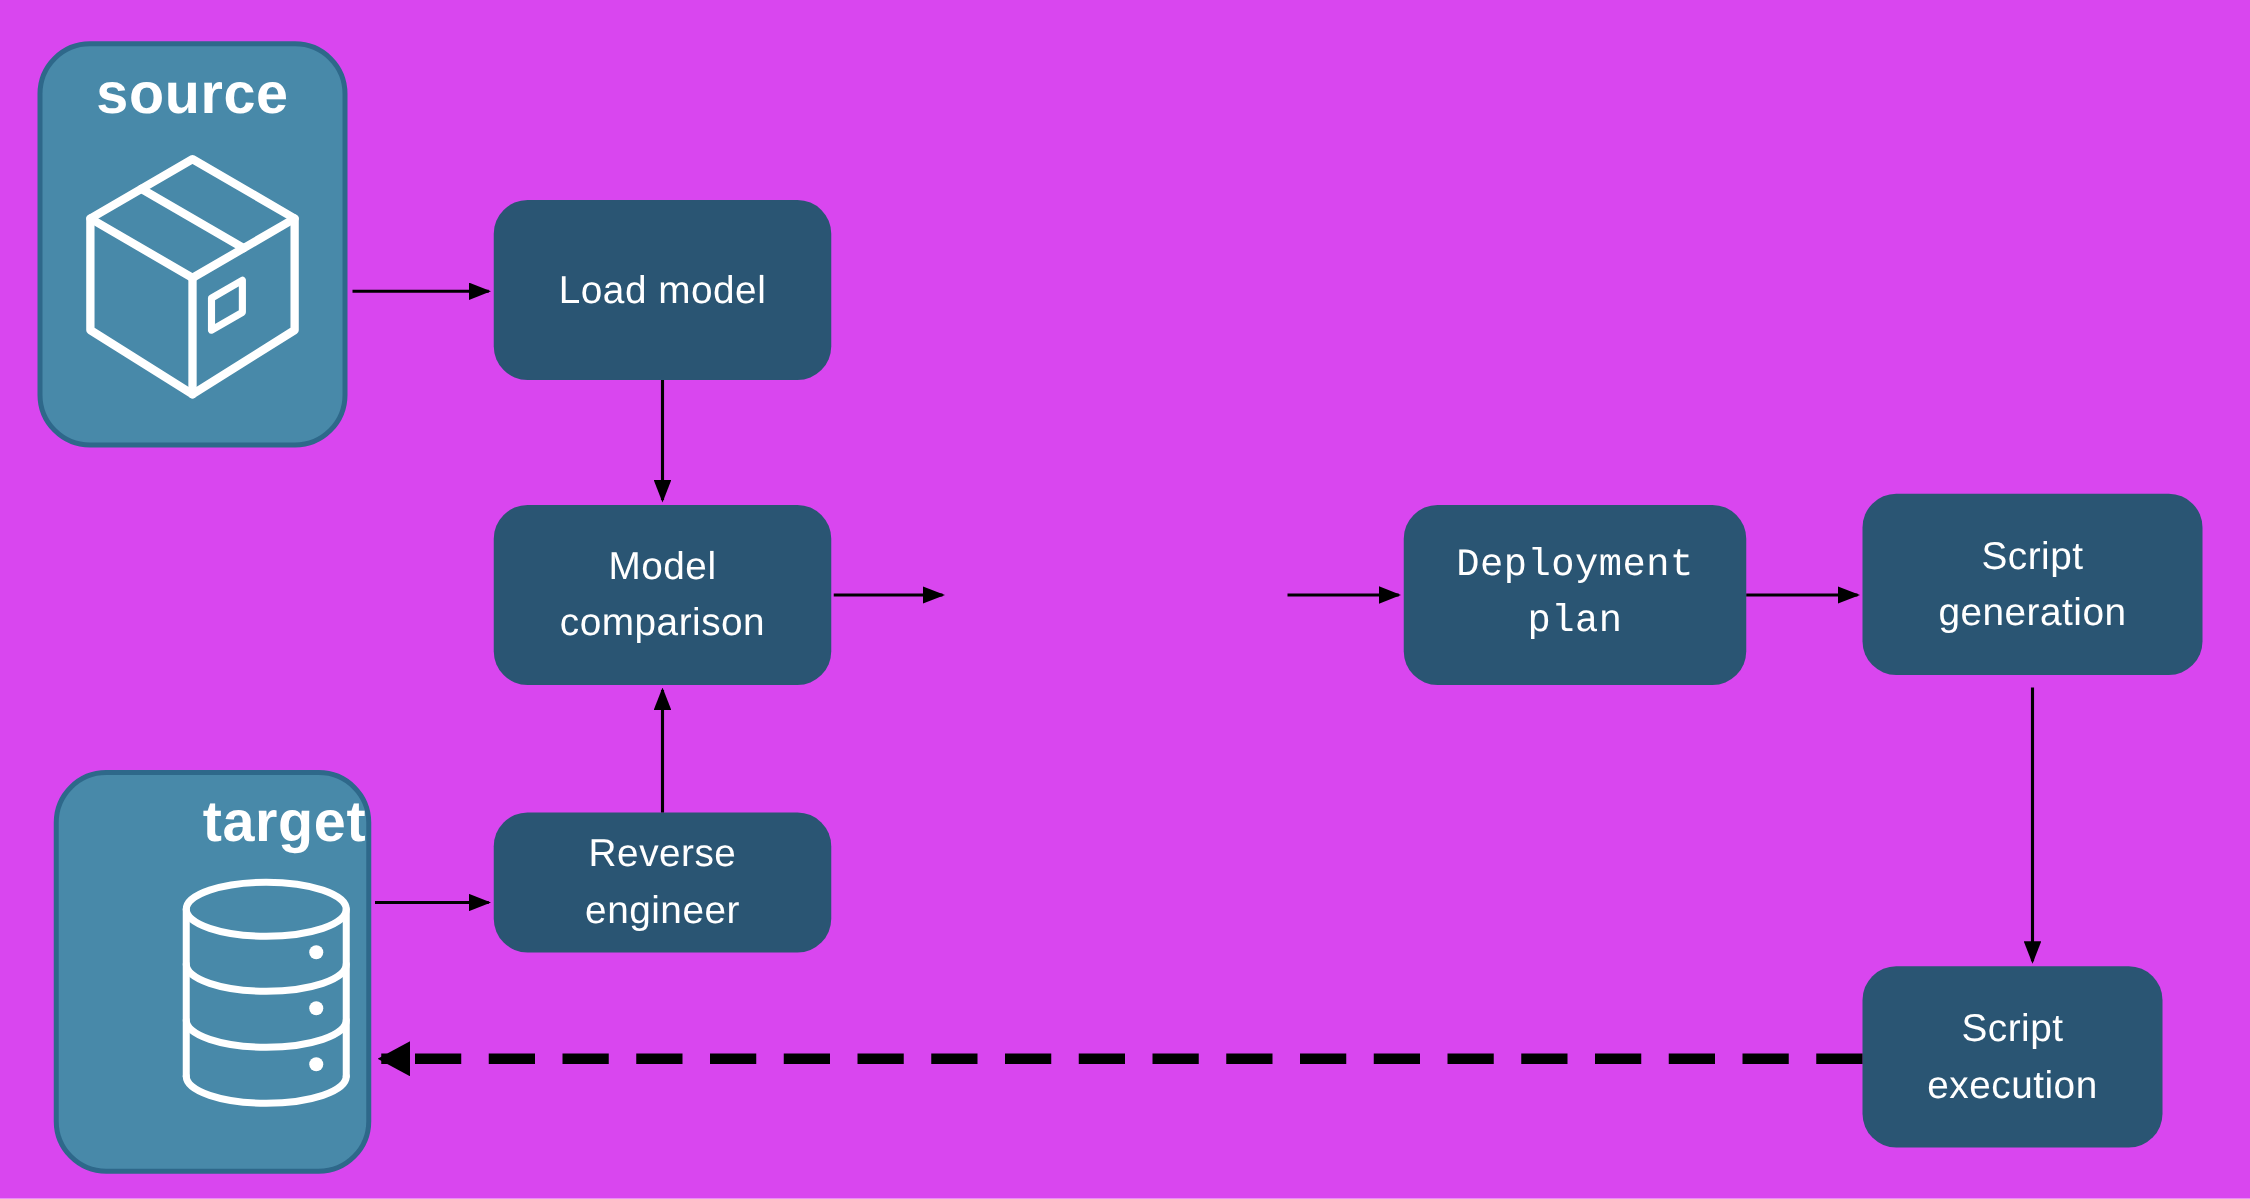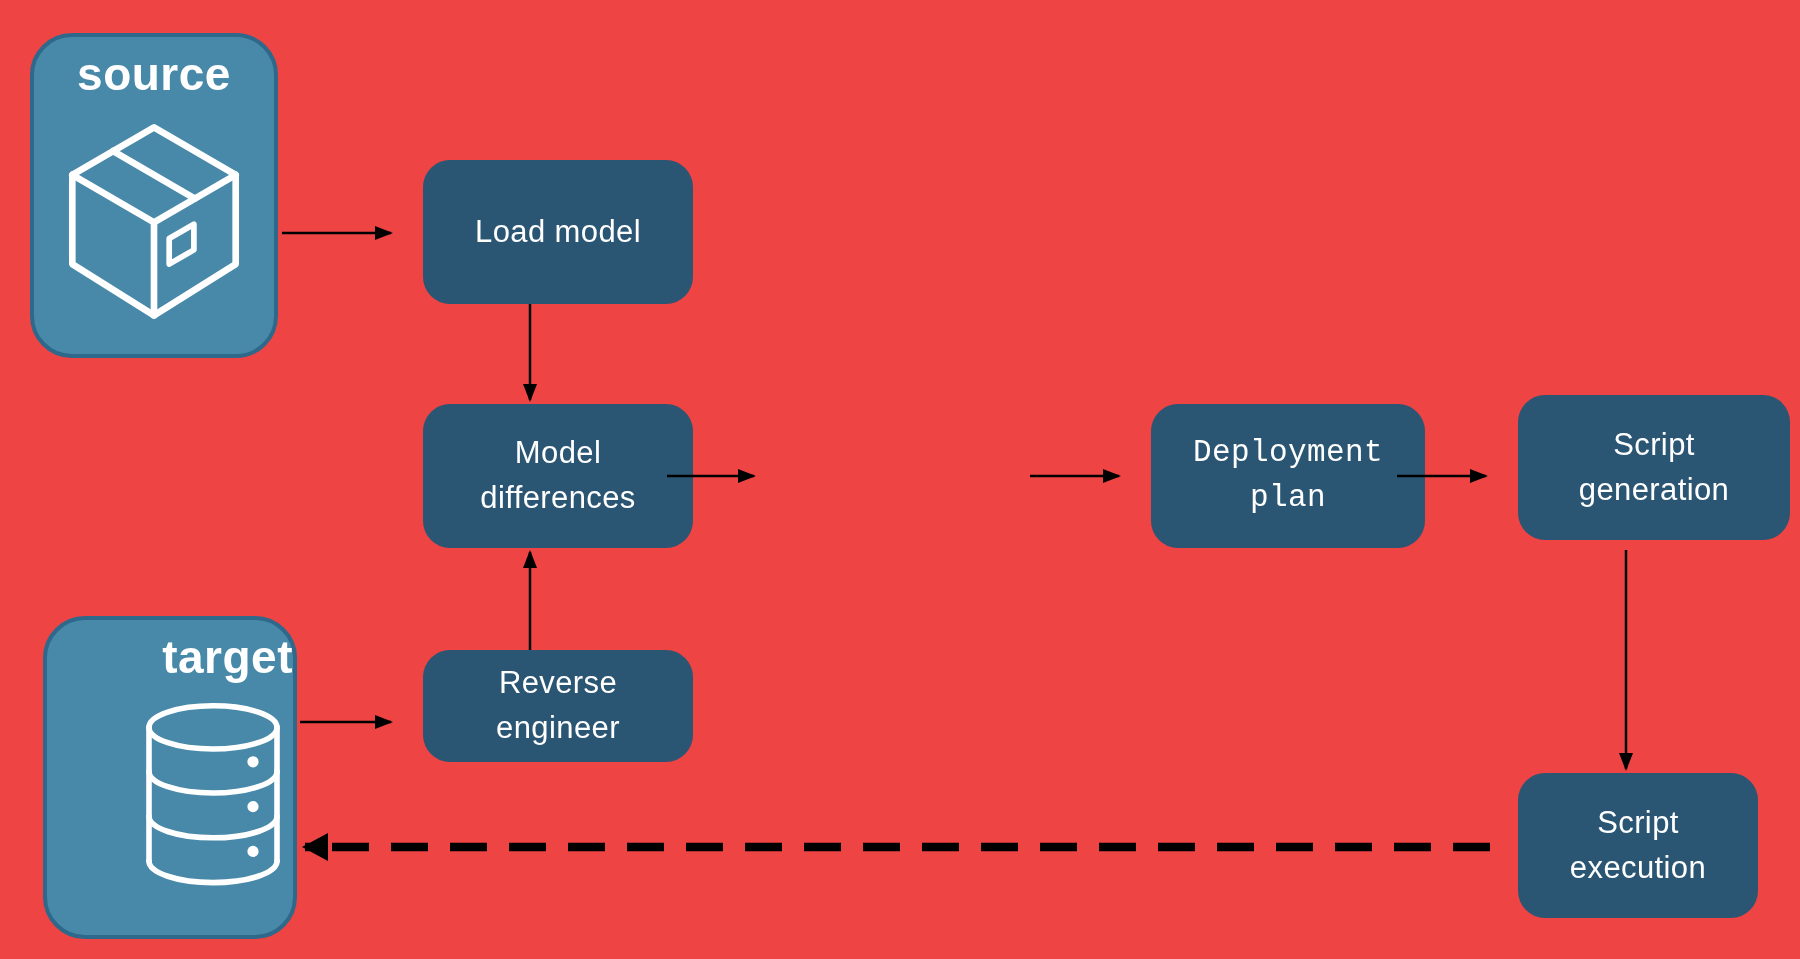--- a/index.html
+++ b/index.html
@@ -1,19 +1,19 @@
 <!DOCTYPE html>
 <html><head>
 <meta charset="utf-8">
 <style>
   html,body{margin:0;padding:0;background:#ffffff;}
   #canvas{
     position:relative;
     width:1800px;height:959px;
-    background:#ef4444;
+    background:#d946ef;
     font-family:"Liberation Sans", sans-serif;
     overflow:hidden;
   }
   
   .entity{
     position:absolute;
     background:#4889A9;
     border:4px solid #2E688A;
     border-radius:42px;
     box-sizing:border-box;
@@ -29,21 +29,20 @@
   
   .step{
     position:absolute;
     background:#2A5573;
     border-radius:27px;
     display:flex;align-items:center;justify-content:center;
     text-align:center;
     color:#ffffff;font-size:31px;line-height:1.45;letter-spacing:0.4px;
     box-sizing:border-box;
     padding:0 25px;
-    margin-left:28px;
   }
   #step-load-model       {left:395px;top:160px;width:270px;height:144px;}
   #step-model-comparison {left:395px;top:404px;width:270px;height:144px;}
   #step-model-differences{left:758px;top:404px;width:272px;height:144px;}
   #step-deployment-plan  {left:1123px;top:404px;width:274px;height:144px;font-family:Liberation Mono, monospace;}
   #step-script-generation{left:1490px;top:395px;width:272px;height:145px;}
   #step-reverse-engineer {left:395px;top:650px;width:270px;height:112px;}
   #step-script-execution {left:1490px;top:773px;width:240px;height:145px;}
   
   #arrows{position:absolute;left:0;top:0;pointer-events:none;}
@@ -79,21 +78,21 @@
       <circle cx="150" cy="81" r="7" fill="#ffffff" stroke="none"></circle>
       <circle cx="150" cy="137" r="7" fill="#ffffff" stroke="none"></circle>
       <circle cx="150" cy="193" r="7" fill="#ffffff" stroke="none"></circle>
     </svg>
   </div>
 
   <div class="step" id="step-load-model">
     <span>Load model</span>
   </div>
   <div class="step" id="step-model-comparison">
-    <span>Model differences</span>
+    <span>Model comparison</span>
   </div>
   <div class="step" id="step-deployment-plan">
     <span>Deployment plan</span>
   </div>
   <div class="step" id="step-script-generation">
     <span>Script generation</span>
   </div>
   <div class="step" id="step-reverse-engineer">
     <span>Reverse engineer</span>
   </div>

